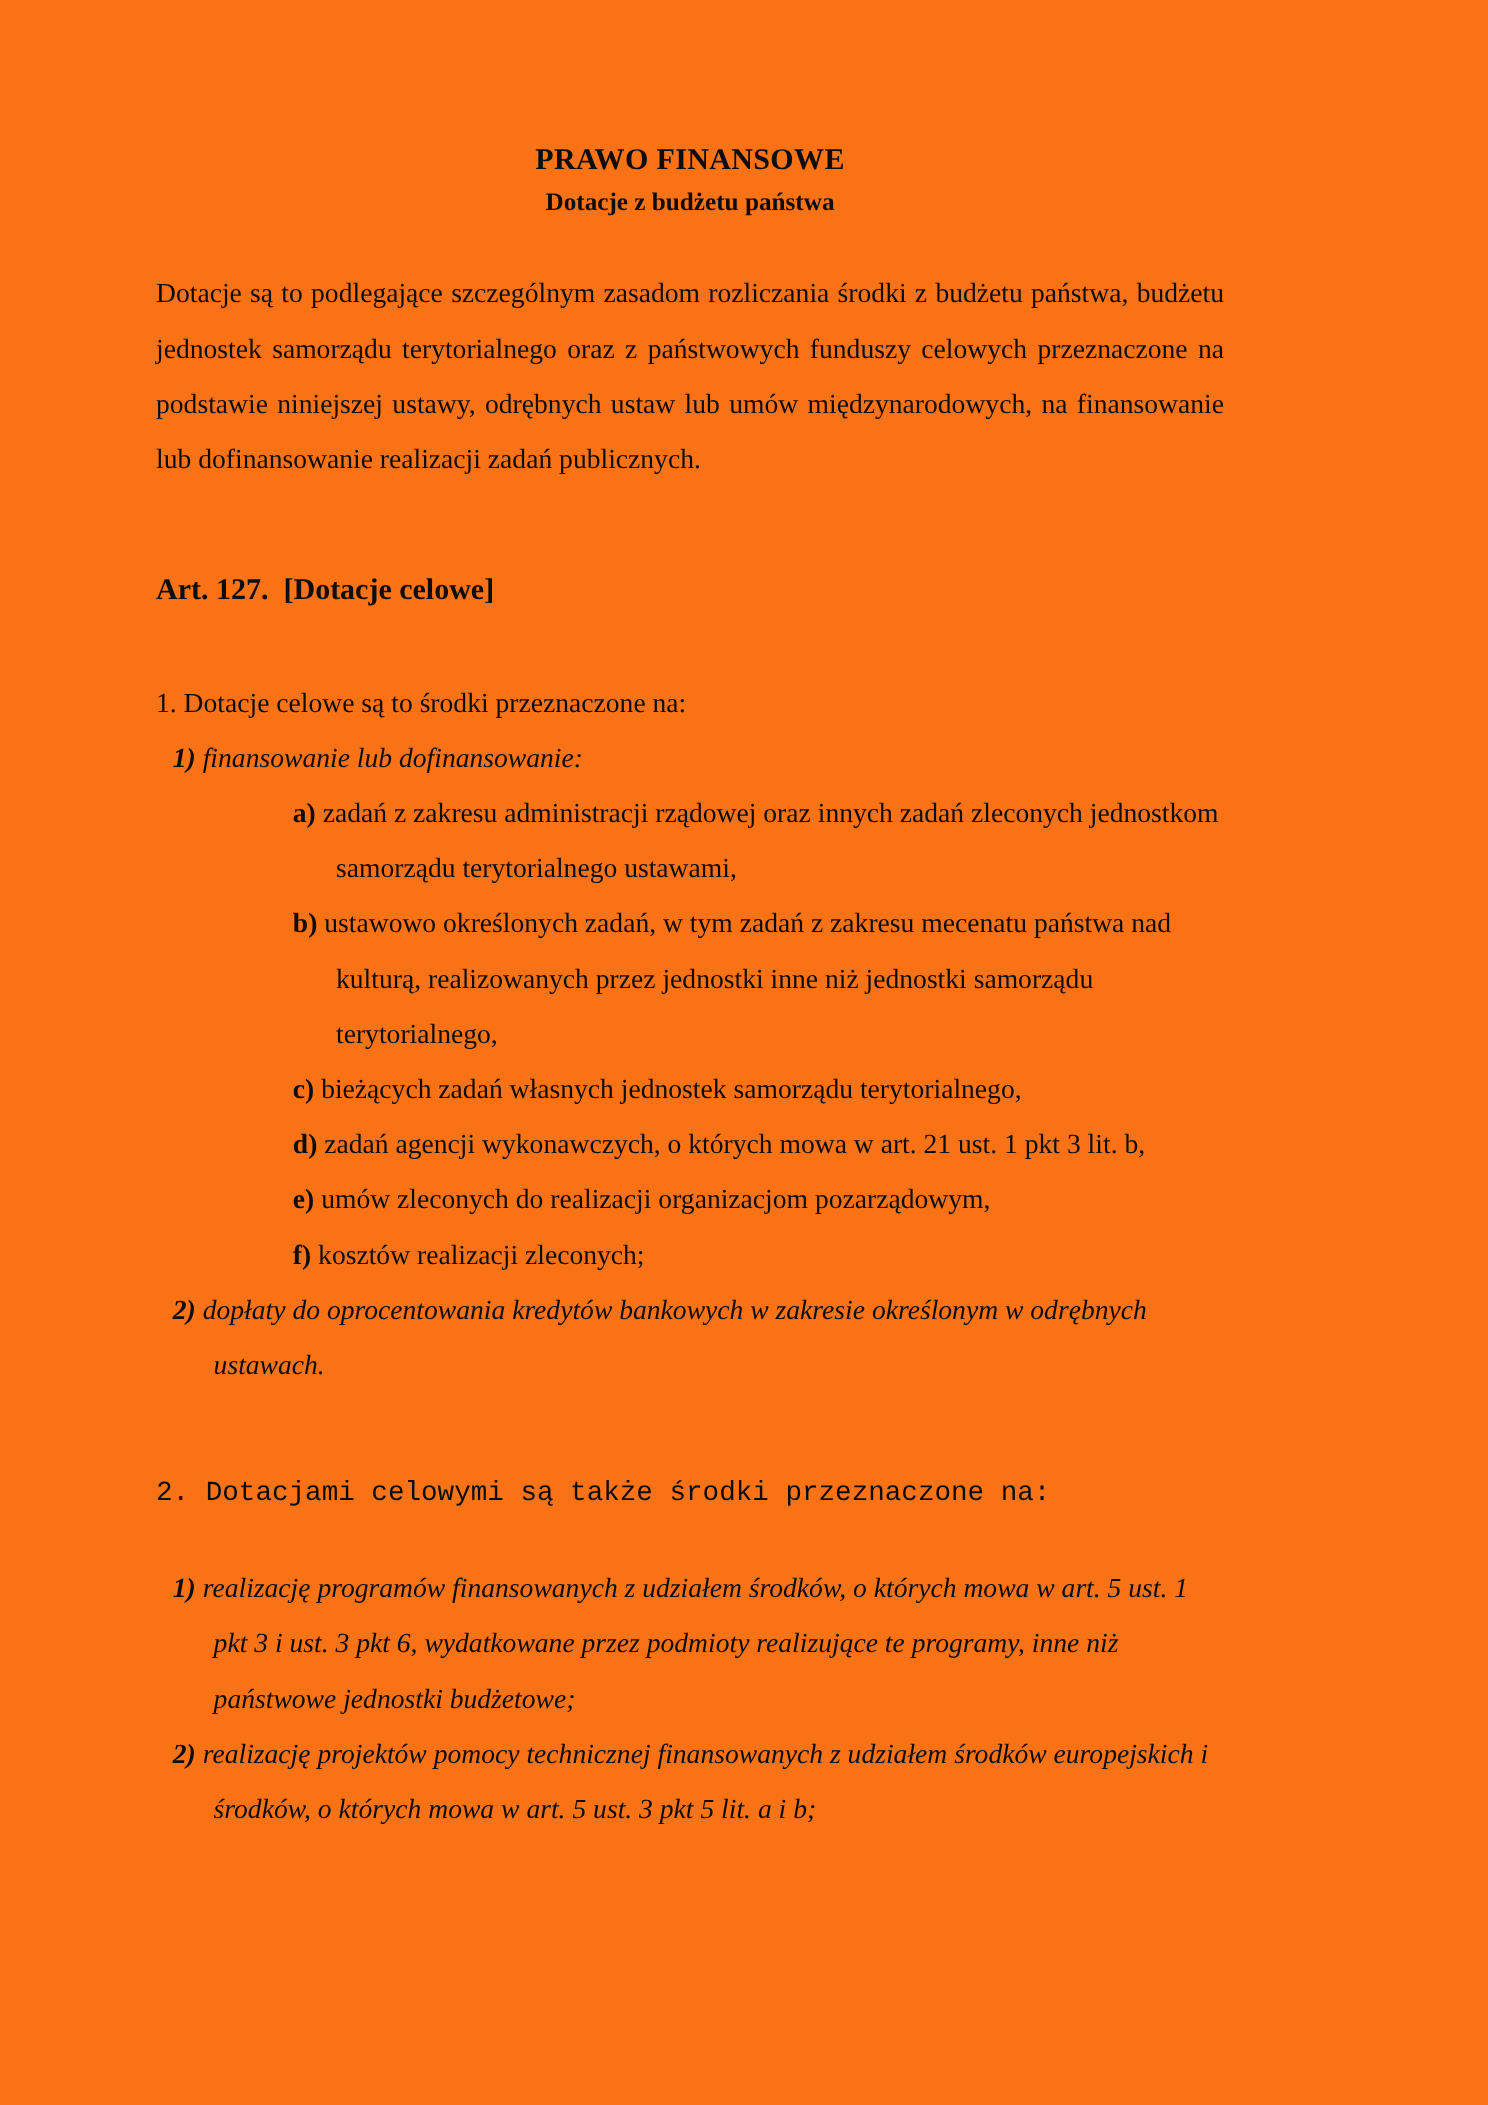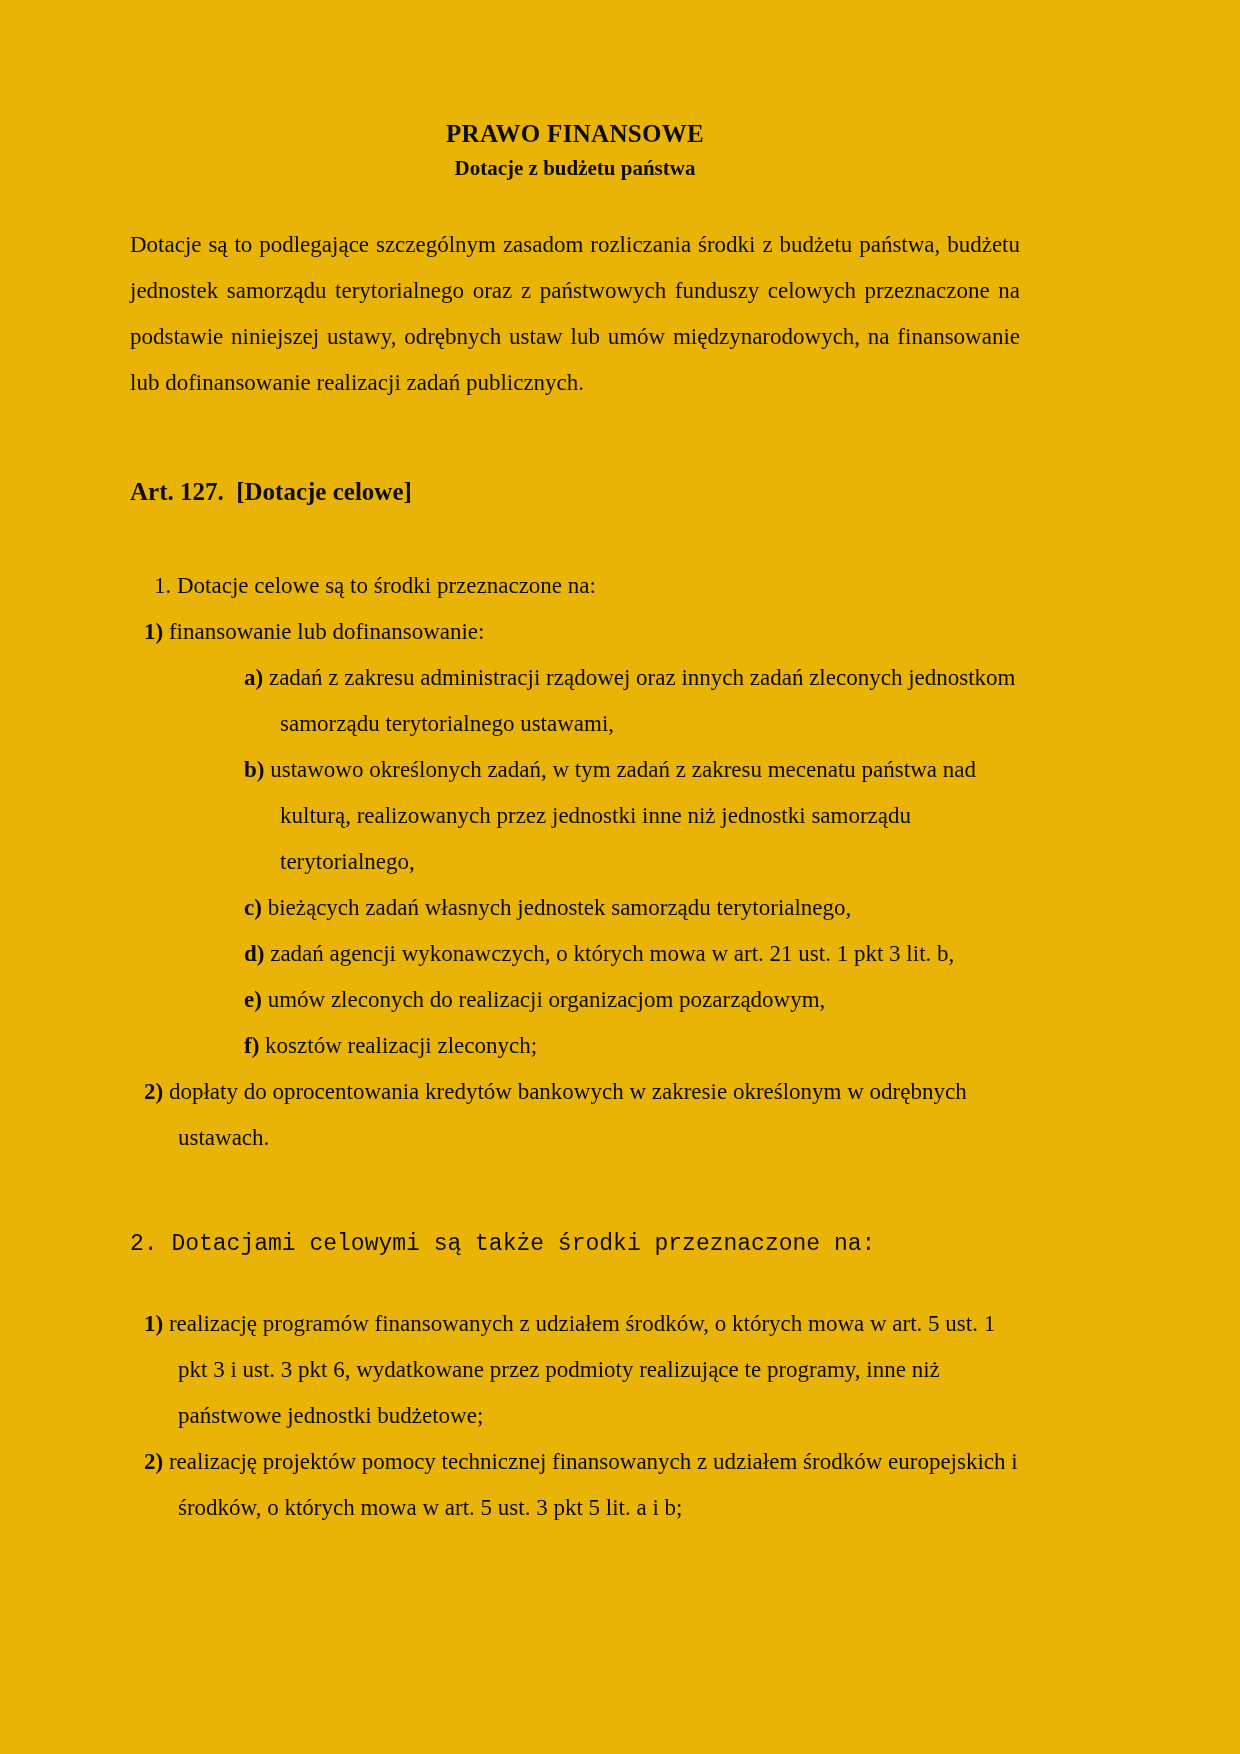--- a/index.html
+++ b/index.html
@@ -8,21 +8,21 @@
     background: #ffffff;
   }
   body {
     font-family: "Liberation Serif", "DejaVu Serif", serif;
     color: #0d0d0d;
   }
   .page {
     position: relative;
     width: 1240px;
     height: 1754px;
-    background: #eab308;
+    background: #f97316;
     overflow: hidden;
     box-sizing: border-box;
   }
   .content {
     position: absolute;
     left: 130px;
     top: 118px;
     width: 890px;
   }
 
@@ -66,31 +66,32 @@
   .para-126 {
     margin-top: 40px;
   }
 
   .lead {
     font-size: 23px;
     line-height: 2.0;
     margin: 0;
     text-align: left;
   }
-  .lead-1 { margin-top: 55px; margin-left: 24px; }
+  .lead-1 { margin-top: 55px; }
   .lead-2 { margin-top: 60px; font-family: Liberation Mono, monospace; }
 
   
   .lvl1 {
     font-size: 23px;
     line-height: 2.0;
     margin: 0;
     padding-left: 48px;
     text-indent: -34px;
     text-align: left;
+    font-style: italic;
   }
   .lvl1-2nd {
     padding-left: 48px;
     text-indent: -34px;
   }
   .lvl2 {
     font-size: 23px;
     line-height: 2.0;
     margin: 0;
     padding-left: 150px;

